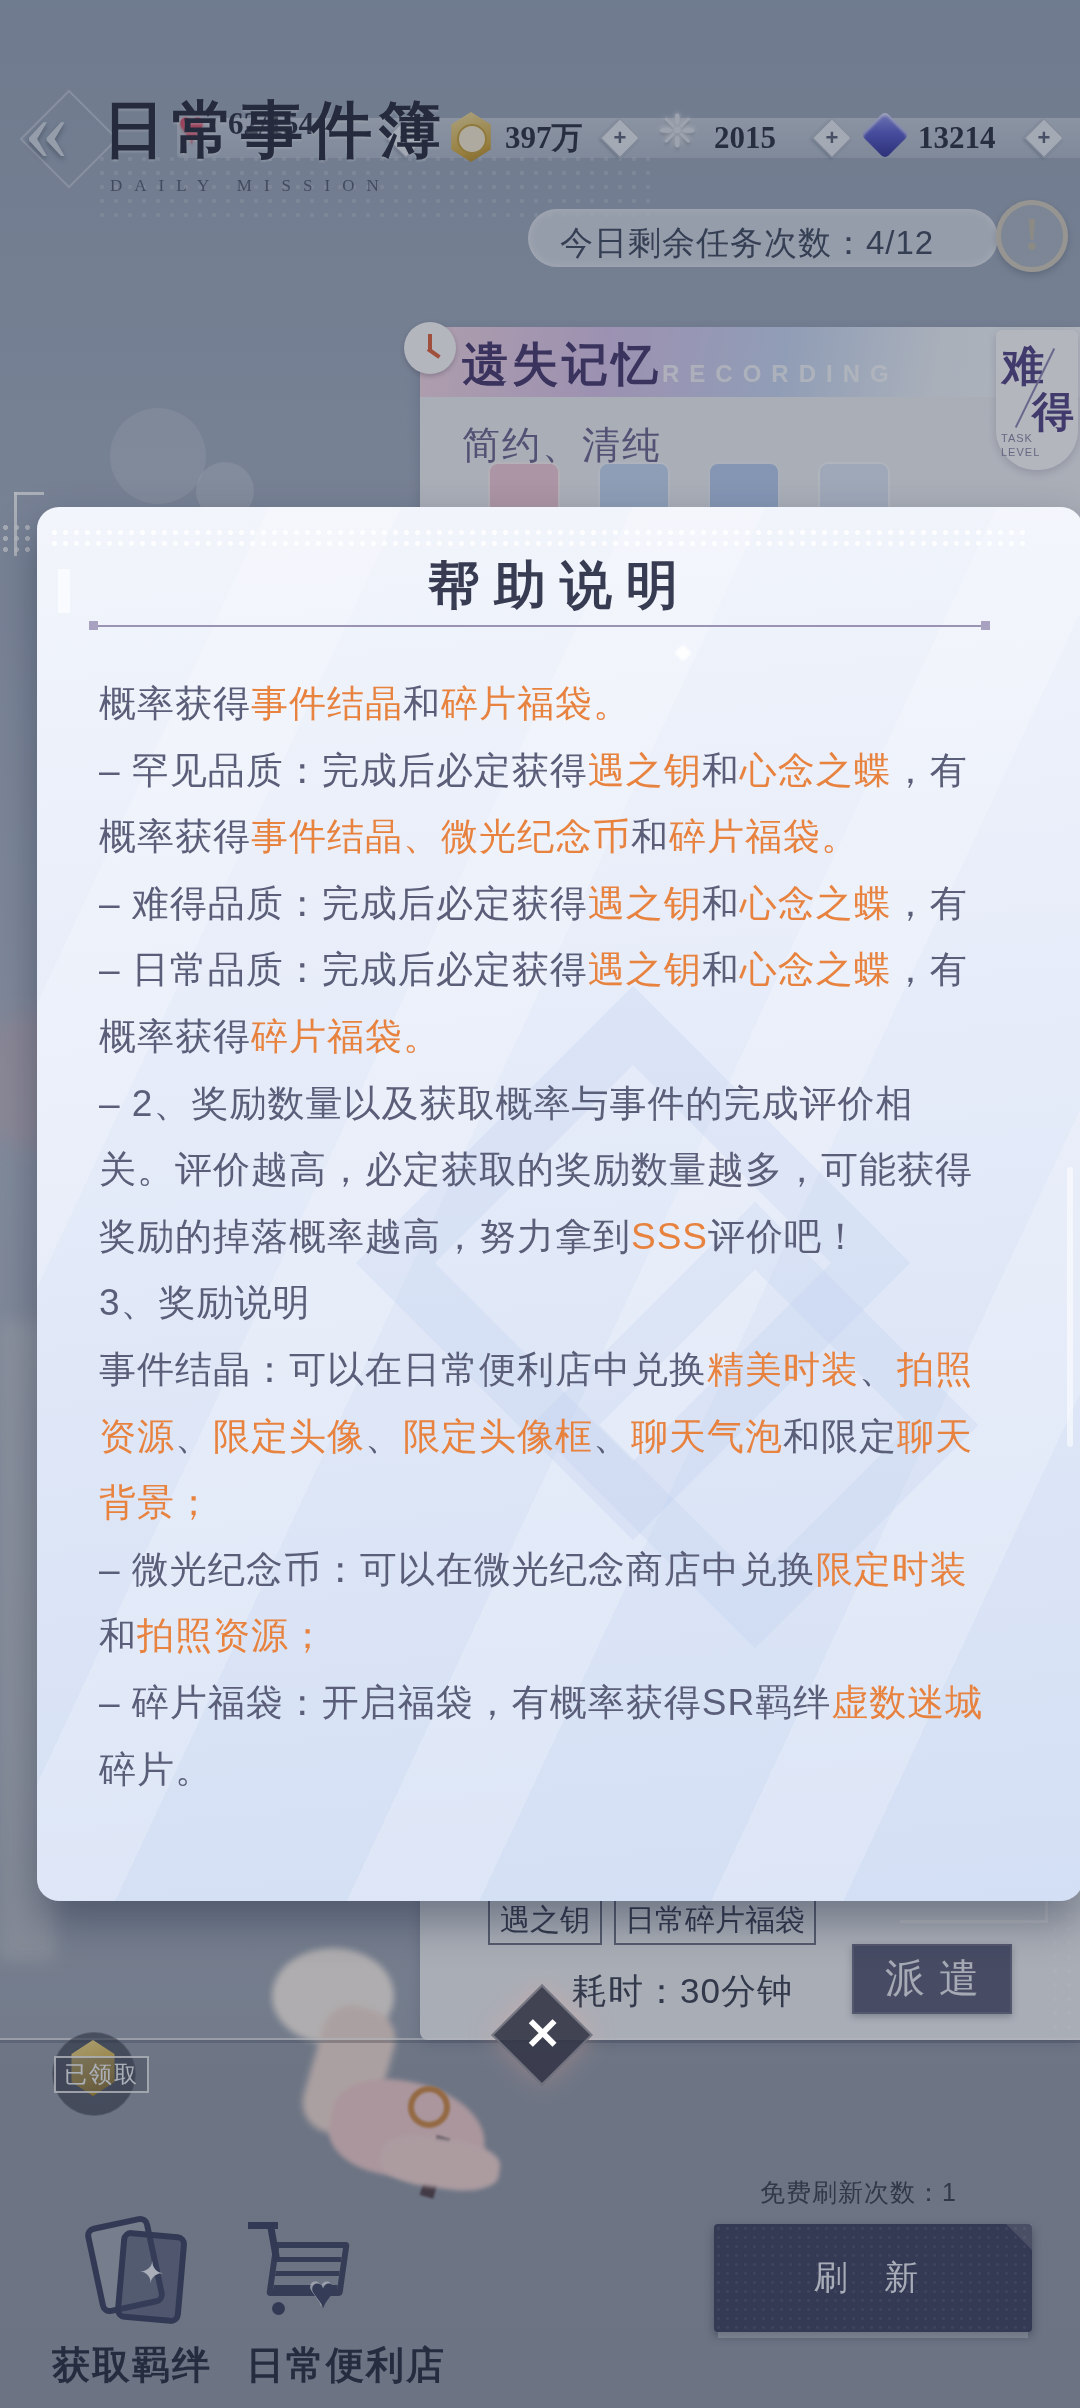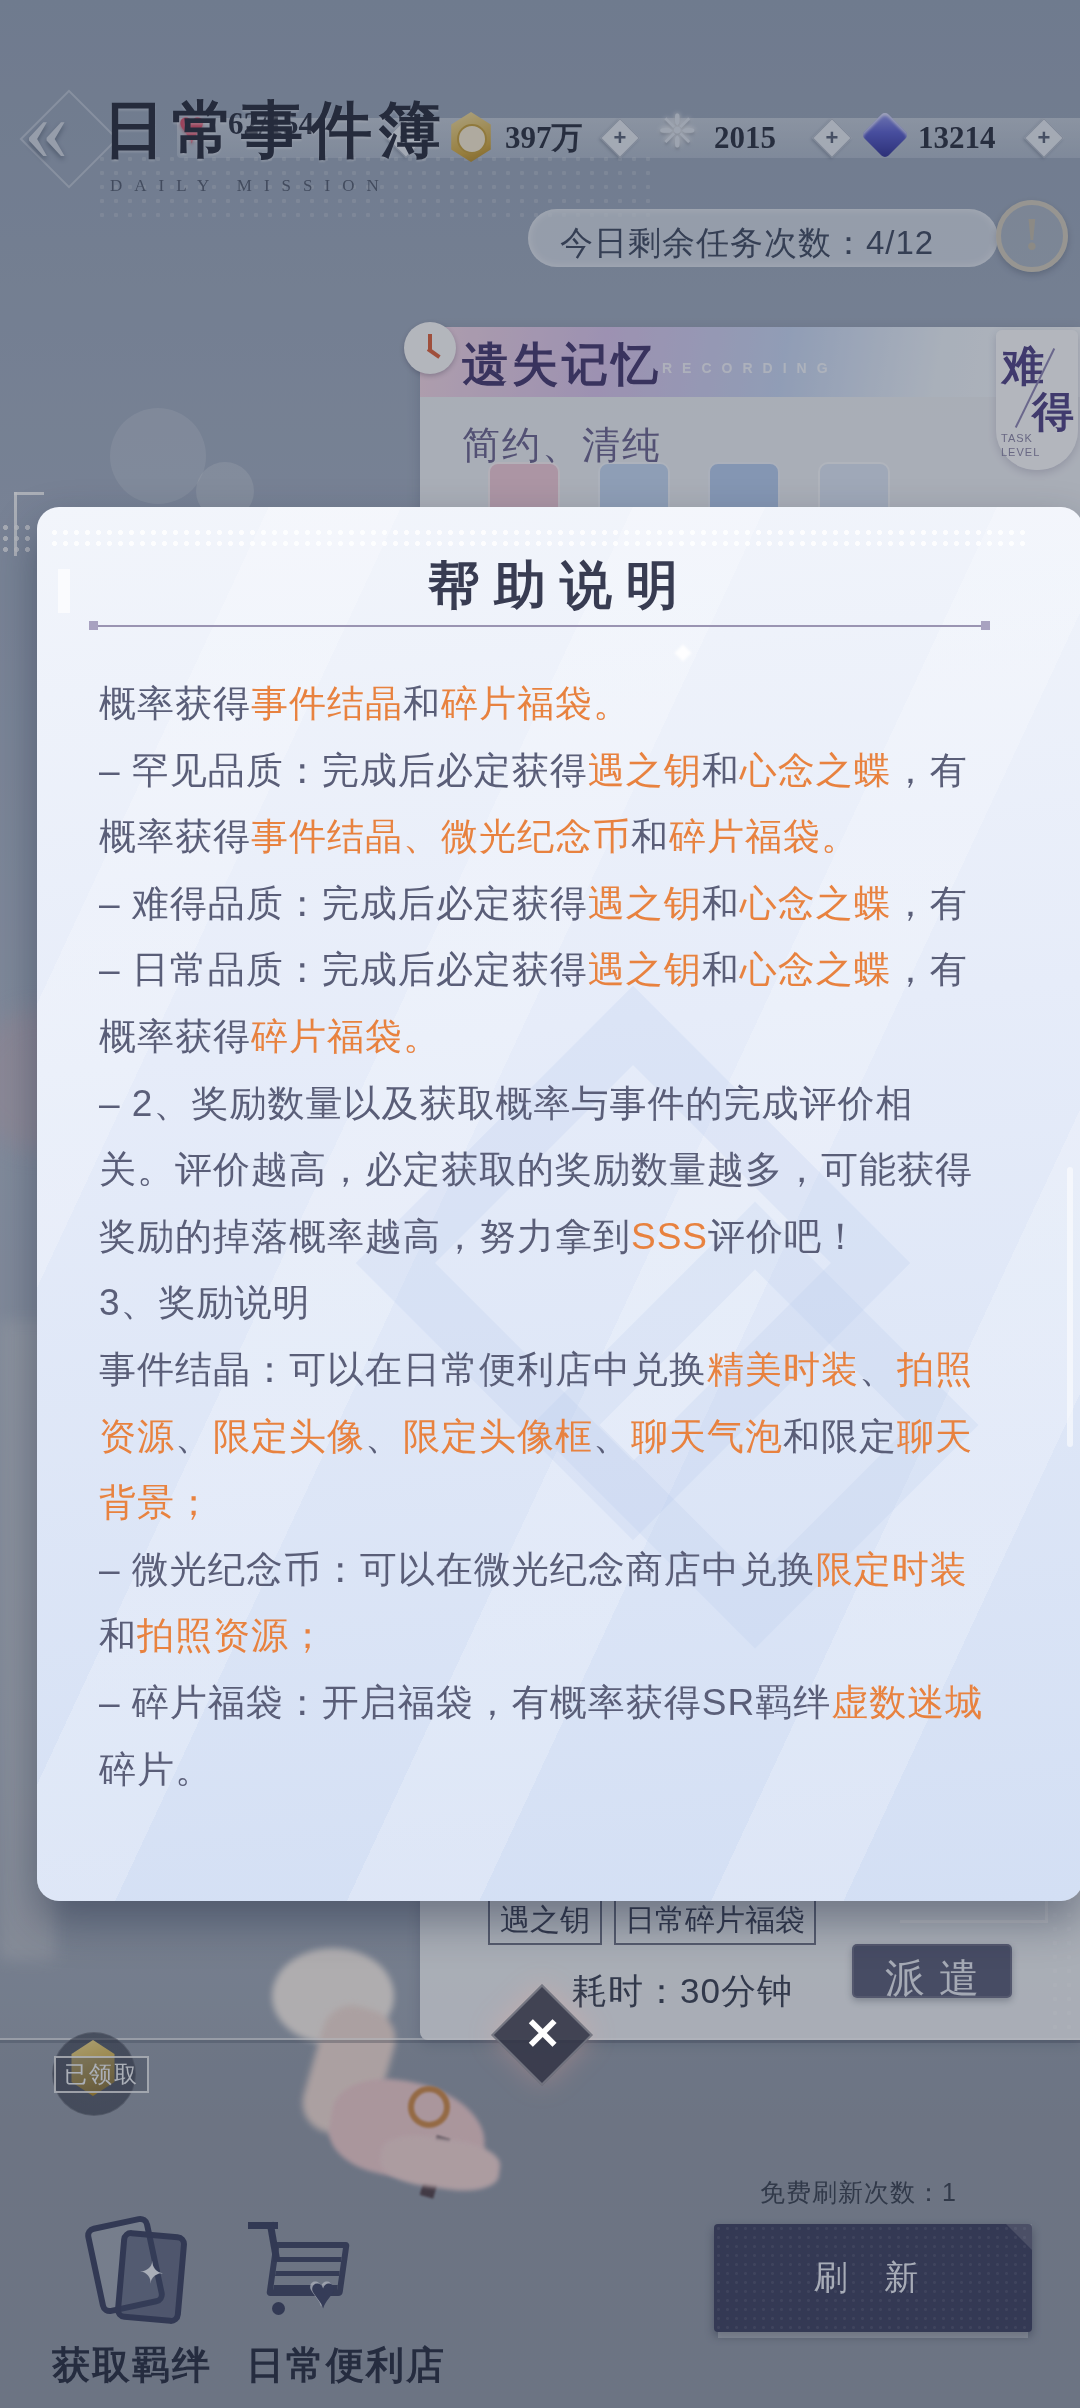--- a/index.html
+++ b/index.html
@@ -70,21 +70,21 @@
     <span class="serif" style="display:block;text-align:center;font-size:46px;line-height:60px;font-weight:bold;color:#c2bbaa;">!</span>
   </div>
 
   <div class="abs z11" style="left:420px;top:327px;width:660px;height:1713px;background:rgba(249,250,253,.88);border-radius:14px 0 0 8px;box-shadow:0 4px 14px rgba(30,40,70,.18);"></div>
   <div class="abs z12" style="left:420px;top:327px;width:660px;height:70px;border-radius:14px 0 0 0;background:linear-gradient(100deg,#f6d9e6 0%,#dcc6ee 28%,#c9d8f4 55%,#eef4fb 78%,#f9fbfd 100%);"></div>
   <div class="abs z13" style="left:404px;top:322px;width:52px;height:52px;border-radius:50%;background:#fdfdfd;box-shadow:0 2px 5px rgba(60,50,80,.3);">
     <div class="abs" style="left:24px;top:12px;width:4px;height:16px;background:#e0623c;"></div>
     <div class="abs" style="left:24px;top:25px;width:14px;height:4px;background:#e0623c;transform:rotate(35deg);transform-origin:left center;"></div>
   </div>
   <div class="abs z13 serif" style="left:462px;top:334px;font-size:46px;font-weight:bold;letter-spacing:4px;color:#45376f;">遗失记忆</div>
-  <div class="abs z13" style="left:662px;top:360px;font-size:14px;letter-spacing:10px;color:rgba(255,255,255,.78);font-weight:bold;text-align:center;">RECORDING</div>
+  <div class="abs z13" style="left:662px;top:360px;font-size:24px;letter-spacing:10px;color:rgba(255,255,255,.78);font-weight:bold;text-align:center;">RECORDING</div>
   <div class="abs z13" style="left:996px;top:330px;width:82px;height:140px;background:rgba(253,253,255,.96);border-radius:6px 6px 40px 40px;box-shadow:0 3px 8px rgba(60,50,90,.2);">
     <span class="serif" style="position:absolute;left:6px;top:8px;font-size:42px;font-weight:bold;color:#4f4286;">难</span>
     <div class="abs" style="left:38px;top:14px;width:2px;height:88px;background:#8f86b5;transform:rotate(26deg);"></div>
     <span class="serif" style="position:absolute;right:4px;top:54px;font-size:42px;font-weight:bold;color:#4f4286;">得</span>
     <span style="position:absolute;left:5px;top:102px;font-size:11px;letter-spacing:1px;color:#8d87a8;">TASK</span>
     <span style="position:absolute;left:5px;top:116px;font-size:11px;letter-spacing:1px;color:#8d87a8;">LEVEL</span>
   </div>
   <div class="abs z13" style="left:462px;top:420px;font-size:38px;color:#6c6590;letter-spacing:2px;">简约、清纯</div>
   <div class="abs z12" style="left:488px;top:462px;width:68px;height:68px;border-radius:10px;background:#f3ccd9;border:2px solid rgba(255,255,255,.8);"></div>
   <div class="abs z12" style="left:598px;top:462px;width:68px;height:68px;border-radius:10px;background:#c5d9f4;border:2px solid rgba(255,255,255,.8);"></div>
@@ -104,21 +104,21 @@
   <div class="abs z12" style="left:380px;top:2138px;width:120px;height:50px;transform:rotate(8deg);background:#f3d6d4;border-radius:40%;filter:blur(2px);"></div>
 
   <div class="abs z13 tagbox" style="left:488px;top:1895px;width:110px;height:46px;">遇之钥</div>
   <div class="abs z13 tagbox" style="left:614px;top:1895px;width:198px;height:46px;">日常碎片福袋</div>
 
   <div class="abs z13 bracket" style="left:900px;top:1920px;width:148px;height:3px;"></div>
   <div class="abs z13 bracket" style="left:1045px;top:1868px;width:3px;height:55px;"></div>
   <div class="abs z12 dots-faint" style="left:1048px;top:1880px;width:32px;height:160px;"></div>
 
   <div class="abs z13" style="left:572px;top:1968px;font-size:35px;color:#3b4053;letter-spacing:1px;"><span>耗时：</span><span>30分钟</span></div>
-  <div class="abs z13" style="left:852px;top:1944px;width:160px;height:54px;background:rgba(73,77,106,.9);border-radius:5px;box-shadow:inset 0 0 0 2px rgba(255,255,255,.12),0 3px 7px rgba(30,40,60,.3);">
+  <div class="abs z13" style="left:852px;top:1944px;width:160px;height:70px;background:rgba(73,77,106,.9);border-radius:0;box-shadow:inset 0 0 0 2px rgba(255,255,255,.12),0 3px 7px rgba(30,40,60,.3);">
     <span class="serif" style="display:block;text-align:center;font-size:40px;line-height:70px;letter-spacing:14px;text-indent:14px;color:#e9ebf3;">派遣</span>
   </div>
 
   <div class="abs z13" style="left:52px;top:2032px;width:82px;height:82px;border-radius:50%;background:radial-gradient(circle,rgba(52,57,74,.62),rgba(40,45,60,.58));border:1px solid rgba(255,255,255,.15);"></div>
   <div class="abs z13 hexagon" style="left:68px;top:2040px;width:50px;height:56px;background:linear-gradient(160deg,#f2dd92,#cfa83e 65%,#9f7a1f);"></div>
   <div class="abs z13" style="left:54px;top:2056px;padding:1px 8px;border:2px solid rgba(255,255,255,.8);background:rgba(70,75,92,.38);color:#f2f4f8;font-size:23px;letter-spacing:2px;">已领取</div>
 
   <div class="abs z12" style="left:0;top:2038px;width:1080px;height:2px;background:rgba(255,255,255,.55);"></div>
   <div class="abs z12" style="left:0;top:2040px;width:1080px;height:3px;background:rgba(40,48,64,.28);"></div>
   <div class="abs z10" style="left:0;top:2043px;width:1080px;height:365px;background:rgba(118,126,140,.20);"></div>

